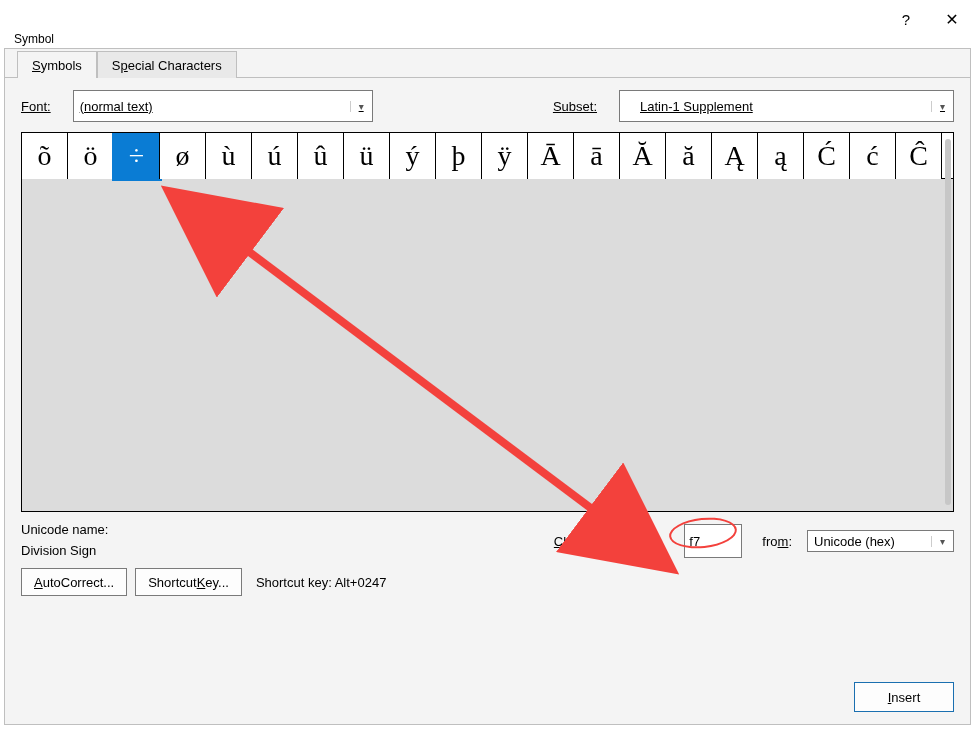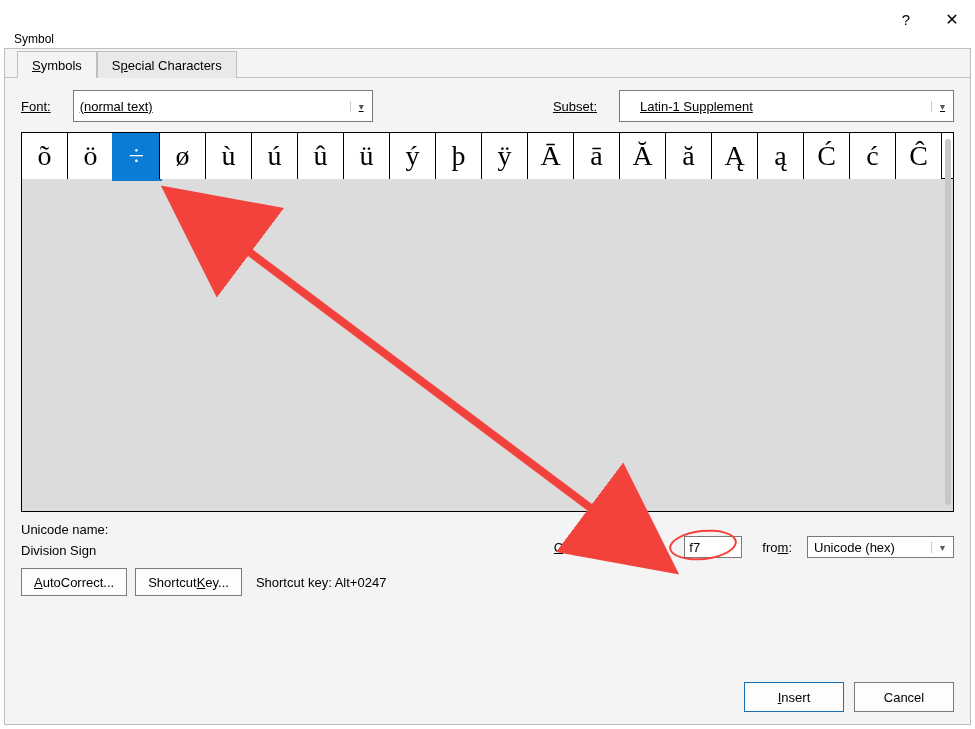--- a/index.html
+++ b/index.html
@@ -118,21 +118,21 @@
     display: flex; align-items: flex-end; margin-top: 10px; gap: 10px;
   }
   .unicode-name { flex-shrink: 0; }
   .charcode-wrap {
     margin-left: auto;
     display: flex; align-items: center; gap: 6px;
     position: relative;
   }
   .charcode-input {
     border: 1px solid #7a7a7a;
-    background: #fff; height: 22px; width: 58px;
+    background: #fff; height: 34px; width: 58px;
     padding: 0 4px; font-size: 13px; margin-left: 32px;
   }
   .charcode-circle {
     position: absolute;
     left: 115px; top: -6px;
     width: 68px; height: 30px;
     border: 2px solid #f3413c;
     border-radius: 50%;
     pointer-events: none;
     transform: rotate(-6deg);
@@ -245,21 +245,20 @@
       <span class="shortcut-text">
         <span>Shortcut key:</span>
         <span>Alt+0247</span>
       </span>
     </div>
 
   </div>
 
   <div class="footer">
     <button class="btn primary"><span class="u">I</span>nsert</button>
-    <button class="btn">Cancel</button>
   </div>
 
 </div>
 
 <svg class="arrow-annotation" style="left:0;top:0;" width="975" height="729">
   <defs>
     <marker id="ah1" markerWidth="14" markerHeight="14" refX="3" refY="7" orient="auto">
       <polygon points="14,0 0,7 14,14" fill="#f3413c"></polygon>
     </marker>
     <marker id="ah2" markerWidth="14" markerHeight="14" refX="11" refY="7" orient="auto">

